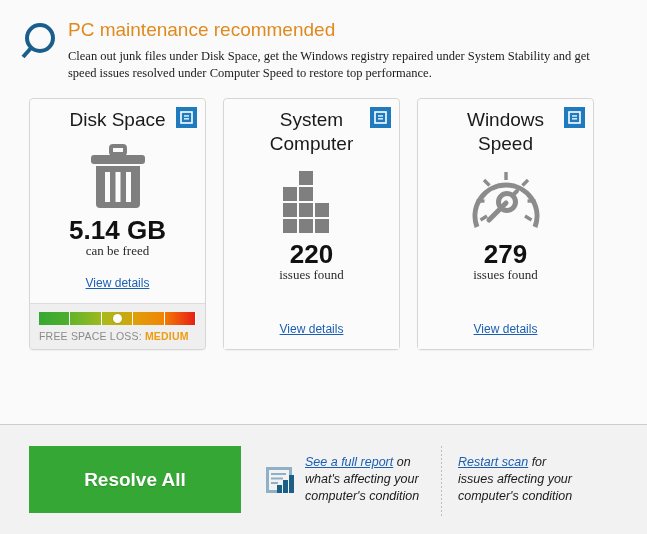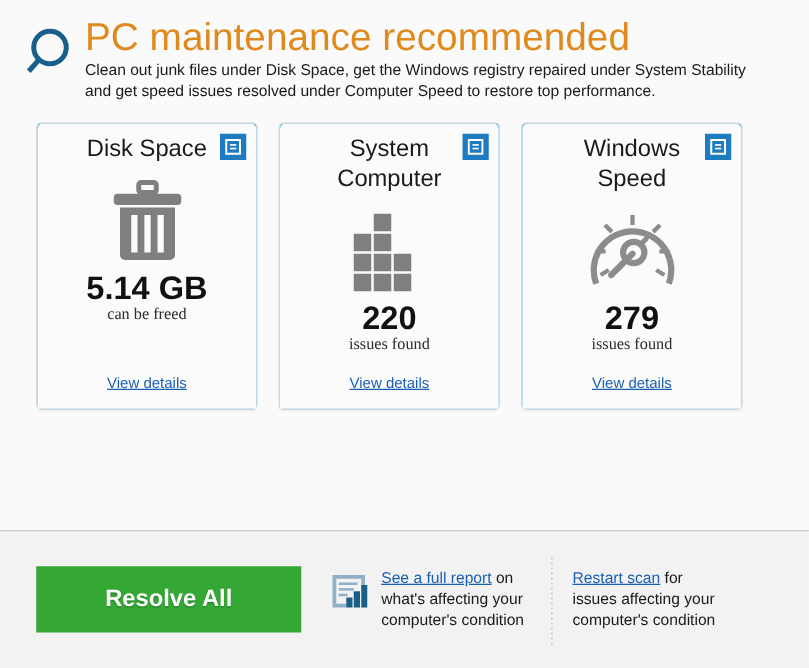--- a/index.html
+++ b/index.html
@@ -25,44 +25,45 @@
     width: 46px;
     flex: 0 0 46px;
     padding-top: 6px;
   }
   .header-text {
     padding-left: 4px;
     padding-top: 2px;
   }
   .header-title {
     color: #e08a1e;
-    font-size: 31px;
+    font-size: 19px;
     font-weight: normal;
     line-height: 28px;
     margin: 0 0 4px 0;
     letter-spacing: 0px;
   }
   .header-sub {
     color: #1a1a1a;
     font-size: 12.5px;
     line-height: 17px;
     margin: 0;
     max-width: 535px;
+    font-family: Liberation Serif, serif;
   }
 
   
   .cards {
     display: flex;
     gap: 17px;
     padding: 16px 23px 0 29px;
   }
   .card {
     position: relative;
     width: 177px;
-    background: #0ea5e9;
+    background: #fef9c3;
     border: 1px solid #d6d6d6;
     border-radius: 4px;
     box-sizing: border-box;
     display: flex;
     flex-direction: column;
     box-shadow: 0 1px 1px rgba(0,0,0,0.04);
   }
   .card-body {
     background: #fbfbfb;
     padding: 9px 10px 0 10px;
@@ -182,34 +183,35 @@
     height: 110px;
     background: #f2f2f2;
     border-top: 1px solid #cccccc;
     display: flex;
     align-items: center;
     padding-left: 29px;
     box-sizing: border-box;
   }
   .resolve-btn {
     width: 212px;
-    height: 53px;
+    height: 67px;
     background: #35a735;
     color: #ffffff;
     font-size: 19px;
     font-weight: bold;
     border: none;
     cursor: pointer;
     font-family: "Liberation Sans", sans-serif;
     text-shadow: 0 1px 1px rgba(0,0,0,0.15);
   }
   .link-block {
     display: flex;
-    align-items: flex-start;
+    align-items: center;
     margin-left: 23px;
+    font-style: italic;
   }
   .report-icon {
     margin-right: 11px;
     margin-top: 4px;
   }
   .link-text {
     font-size: 12.5px;
     line-height: 17px;
     color: #1a1a1a;
     width: 118px;
@@ -265,20 +267,34 @@
           <path d="M8 23 h44 v38 a4 4 0 0 1 -4 4 h-36 a4 4 0 0 1 -4 -4 z" fill="#7f7f7f"></path>
           <rect x="17" y="29" width="5" height="30" fill="#fbfbfb"></rect>
           <rect x="27.5" y="29" width="5" height="30" fill="#fbfbfb"></rect>
           <rect x="38" y="29" width="5" height="30" fill="#fbfbfb"></rect>
         </svg>
       </div>
       <div class="card-value">5.14 GB</div>
       <div class="card-caption">can be freed</div>
       <div class="card-link-wrap">
         <span class="card-link">View details</span>
+      </div>
+    </div>
+    <div class="card-footer">
+      <div class="meter">
+        <div class="meter-seg seg1"></div>
+        <div class="meter-seg seg2"></div>
+        <div class="meter-seg seg3"></div>
+        <div class="meter-seg seg4"></div>
+        <div class="meter-seg seg5"></div>
+        <div class="meter-marker" style="left: 50%;"></div>
+      </div>
+      <div class="meter-label">
+        <span>FREE SPACE LOSS:</span>
+        <b class="sev-medium">MEDIUM</b>
       </div>
     </div>
   </div>
 
   <div class="card">
     <button class="info-btn">
       <svg width="13" height="13" viewBox="0 0 13 13">
         <rect x="1" y="1" width="11" height="11" fill="none" stroke="#ffffff" stroke-width="1.6"></rect>
         <rect x="4" y="4.3" width="5" height="1.3" fill="#ffffff"></rect>
         <rect x="4" y="7.2" width="5" height="1.3" fill="#ffffff"></rect>

